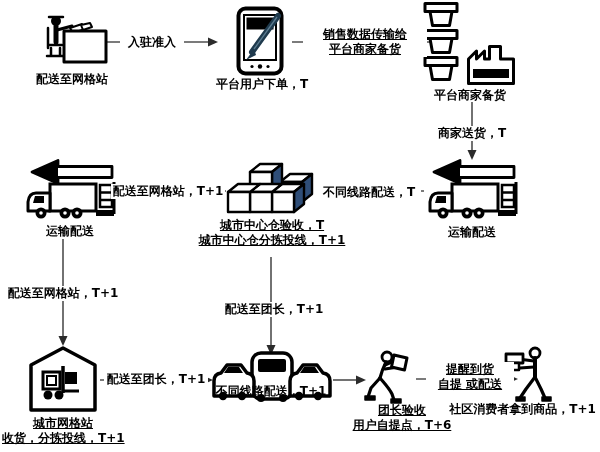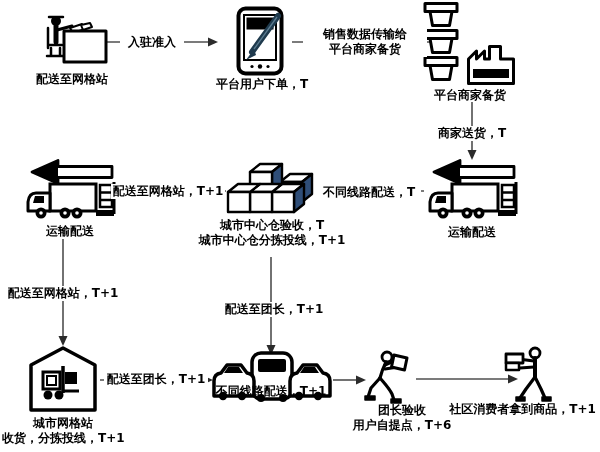--- a/index.html
+++ b/index.html
@@ -7,21 +7,21 @@
     position:relative;width:600px;height:452px;background:#ffffff;overflow:hidden;
     font-family:"DejaVu Sans",sans-serif;
   }
   #connectors{position:absolute;left:0;top:0;width:600px;height:452px;}
   .icon{position:absolute;}
   .lbl{
     position:absolute;font-weight:bold;font-size:12px;line-height:1.25;
     color:#000;text-align:center;white-space:nowrap;
   }
   .lbl.bg{background:#ffffff;}
-  .lbl .line{white-space:nowrap;}
+  .lbl .line{white-space:nowrap;text-decoration:underline;}
 </style>
 </head>
 <body>
 
 <div id="canvas">
 
   <svg id="connectors" viewBox="0 0 600 452" xmlns="http://www.w3.org/2000/svg">
     <g stroke="#4f4f4f" stroke-width="1.6" fill="#2b2b2b">
       <g>
         <path d="M105,42 H209"></path>
@@ -242,14 +242,18 @@
   <div class="lbl bg" style="left:303px;top:27px;width:124px">
     <div class="line">销售数据传输给</div>
     <div class="line">平台商家备货</div>
   </div>
   <div class="lbl bg" style="left:424px;top:126px;width:96px">商家送货，T</div>
   <div class="lbl bg" style="left:317px;top:185px;width:104px">不同线路配送，T</div>
   <div class="lbl bg" style="left:111px;top:184px;width:114px">配送至网格站，T+1</div>
   <div class="lbl bg" style="left:6px;top:286px;width:114px">配送至网格站，T+1</div>
   <div class="lbl bg" style="left:104px;top:372px;width:104px">配送至团长，T+1</div>
   <div class="lbl bg" style="left:222px;top:302px;width:104px">配送至团长，T+1</div>
+  <div class="lbl bg" style="left:426px;top:362px;width:88px">
+    <div class="line">提醒到货</div>
+    <div class="line">自提 或配送</div>
+  </div>
 
 </div>
 
 </body></html>

